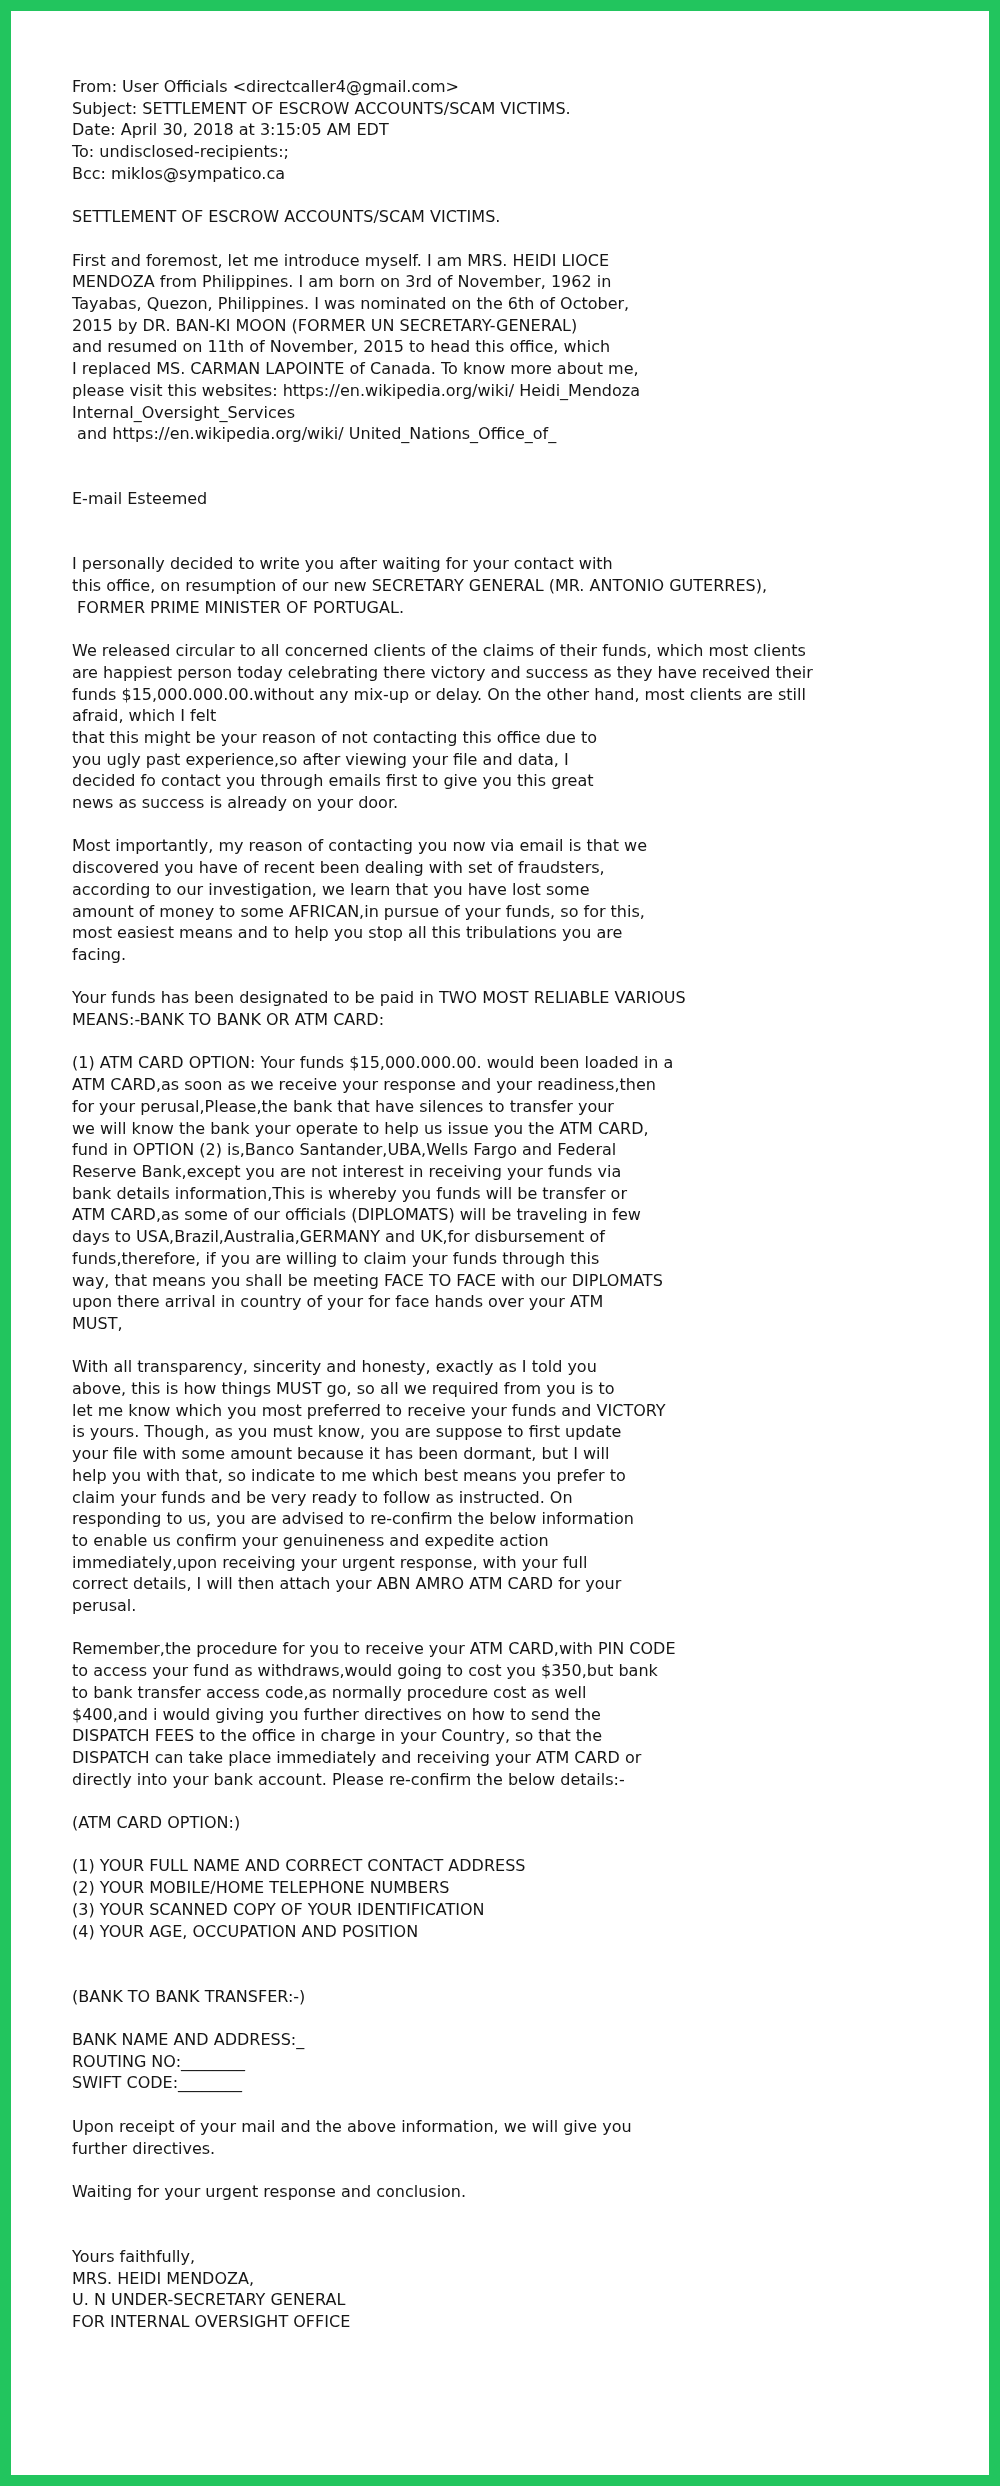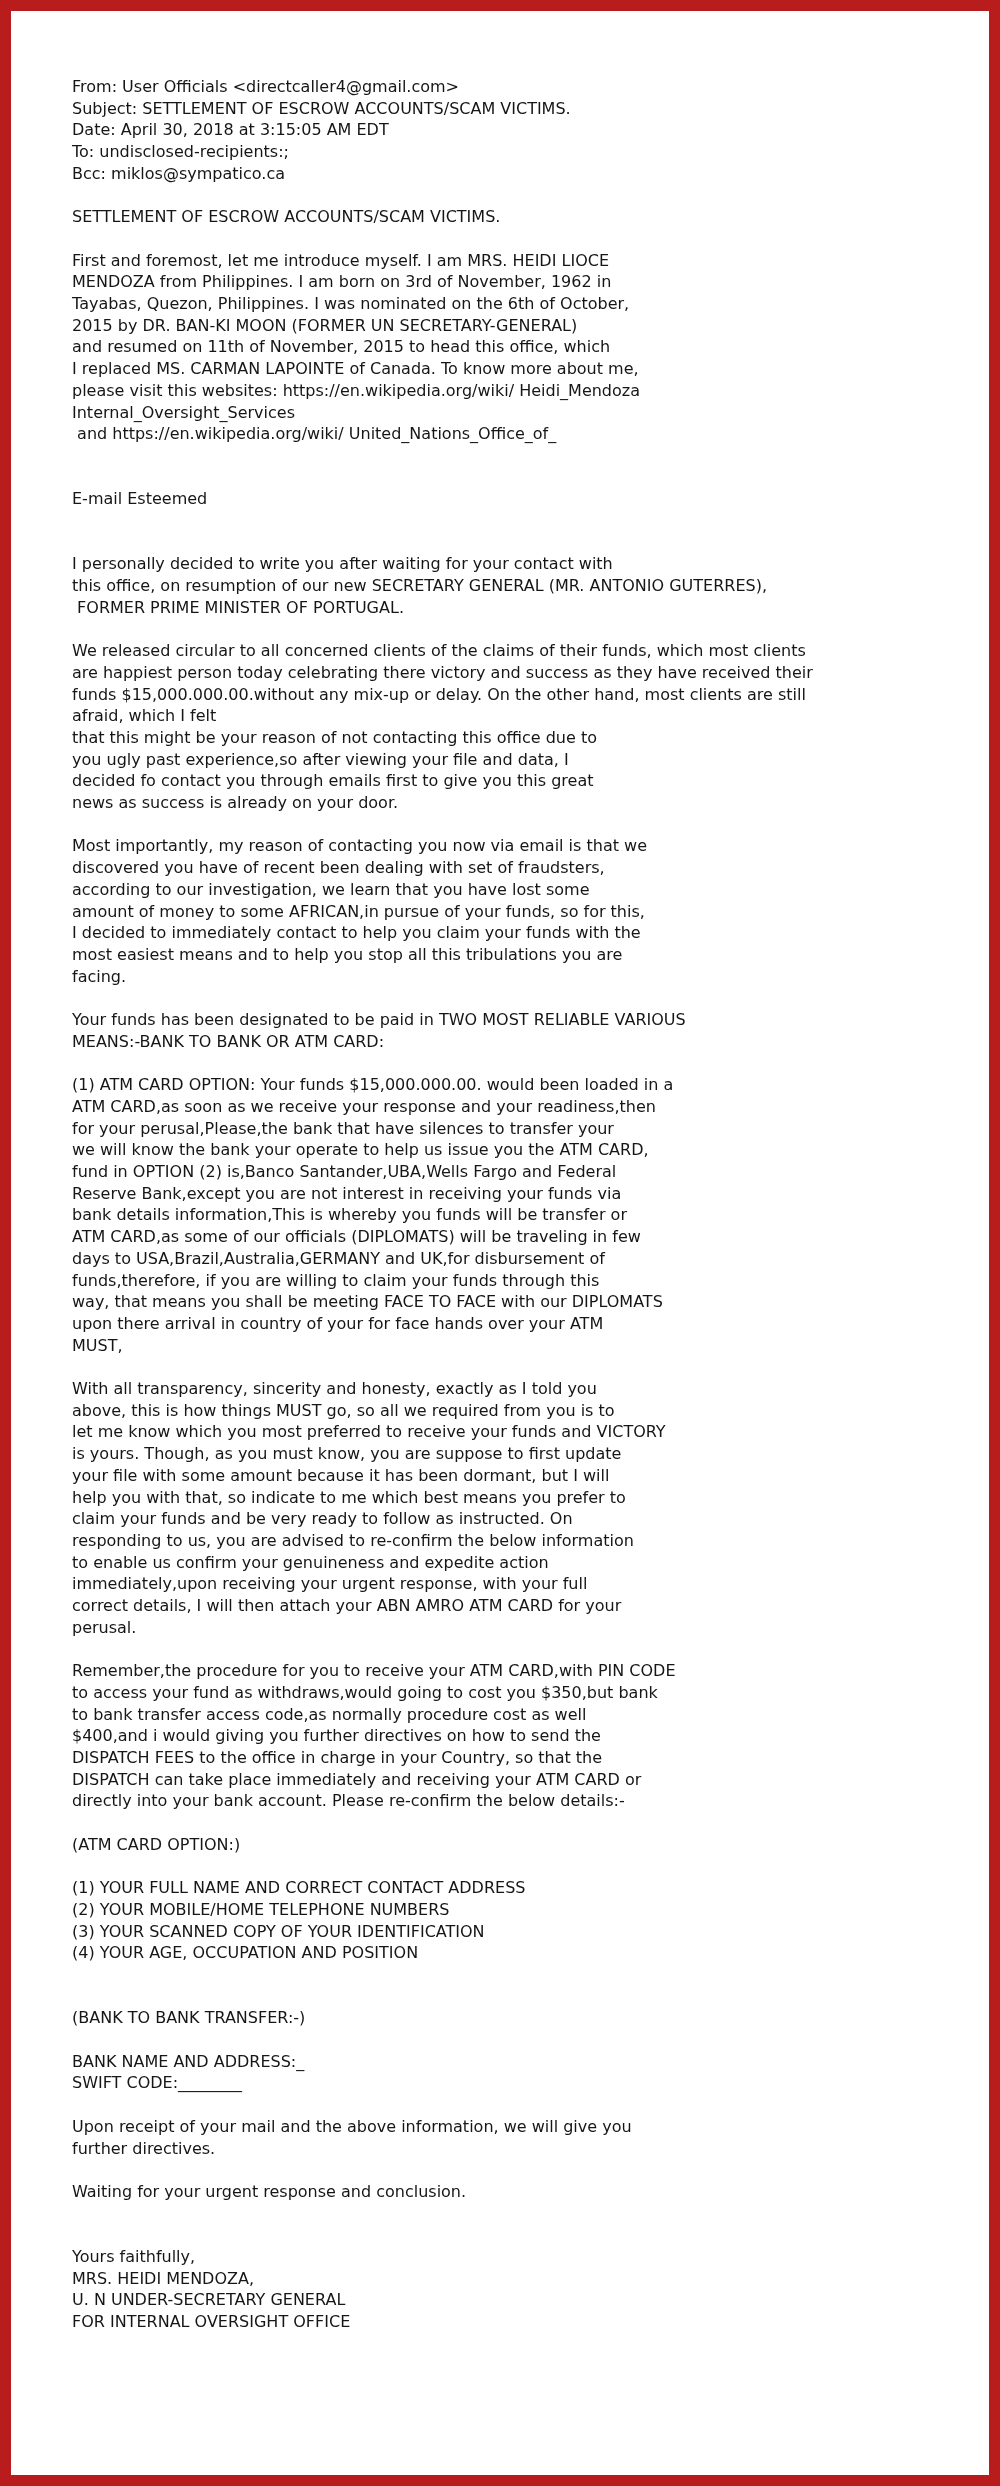--- a/index.html
+++ b/index.html
@@ -5,21 +5,21 @@
   html, body {
     margin: 0;
     padding: 0;
     background: #ffffff;
   }
   .page {
     position: relative;
     width: 1000px;
     height: 2486px;
     box-sizing: border-box;
-    border: 11px solid #b91c1c;
+    border: 11px solid #22c55e;
     background: #ffffff;
     overflow: hidden;
     padding-left: 25px;
   }
   .content {
     position: absolute;
     top: 65px;
     left: 61px;
     right: 16px;
     font-family: "DejaVu Sans", "Liberation Sans", sans-serif;
@@ -72,21 +72,20 @@
         <div class="line">afraid, which I felt</div>
         <div class="line">that this might be your reason of not contacting this office due to</div>
         <div class="line">you ugly past experience,so after viewing your file and data, I</div>
         <div class="line">decided fo contact you through emails first to give you this great</div>
         <div class="line">news as success is already on your door.</div>
         <div class="line"></div>
         <div class="line">Most importantly, my reason of contacting you now via email is that we</div>
         <div class="line">discovered you have of recent been dealing with set of fraudsters,</div>
         <div class="line">according to our investigation, we learn that you have lost some</div>
         <div class="line">amount of money to some AFRICAN,in pursue of your funds, so for this,</div>
-        <div class="line">I decided to immediately contact to help you claim your funds with the</div>
         <div class="line">most easiest means and to help you stop all this tribulations you are</div>
         <div class="line">facing.</div>
         <div class="line"></div>
         <div class="line">Your funds has been designated to be paid in TWO MOST RELIABLE VARIOUS</div>
         <div class="line">MEANS:-BANK TO BANK OR ATM CARD:</div>
         <div class="line"></div>
         <div class="line">(1) ATM CARD OPTION: Your funds $15,000.000.00. would been loaded in a</div>
         <div class="line">ATM CARD,as soon as we receive your response and your readiness,then</div>
         <div class="line">for your perusal,Please,the bank that have silences to transfer your</div>
         <div class="line">we will know the bank your operate to help us issue you the ATM CARD,</div>
@@ -125,20 +124,21 @@
         <div class="line"></div>
         <div class="line">(1) YOUR FULL NAME AND CORRECT CONTACT ADDRESS</div>
         <div class="line">(2) YOUR MOBILE/HOME TELEPHONE NUMBERS</div>
         <div class="line">(3) YOUR SCANNED COPY OF YOUR IDENTIFICATION</div>
         <div class="line">(4) YOUR AGE, OCCUPATION AND POSITION</div>
         <div class="line"></div>
         <div class="line"></div>
         <div class="line">(BANK TO BANK TRANSFER:-)</div>
         <div class="line"></div>
         <div class="line">BANK NAME AND ADDRESS:_</div>
+        <div class="line">ROUTING NO:________</div>
         <div class="line">SWIFT CODE:________</div>
         <div class="line"></div>
         <div class="line">Upon receipt of your mail and the above information, we will give you</div>
         <div class="line">further directives.</div>
         <div class="line"></div>
         <div class="line">Waiting for your urgent response and conclusion.</div>
         <div class="line"></div>
         <div class="line"></div>
         <div class="line">Yours faithfully,</div>
         <div class="line">MRS. HEIDI MENDOZA,</div>

